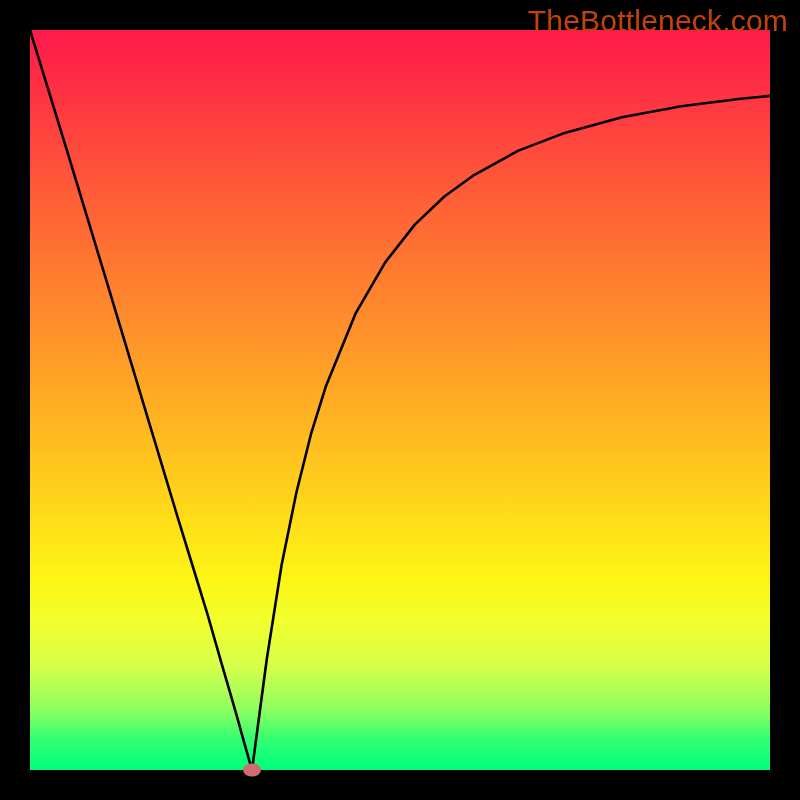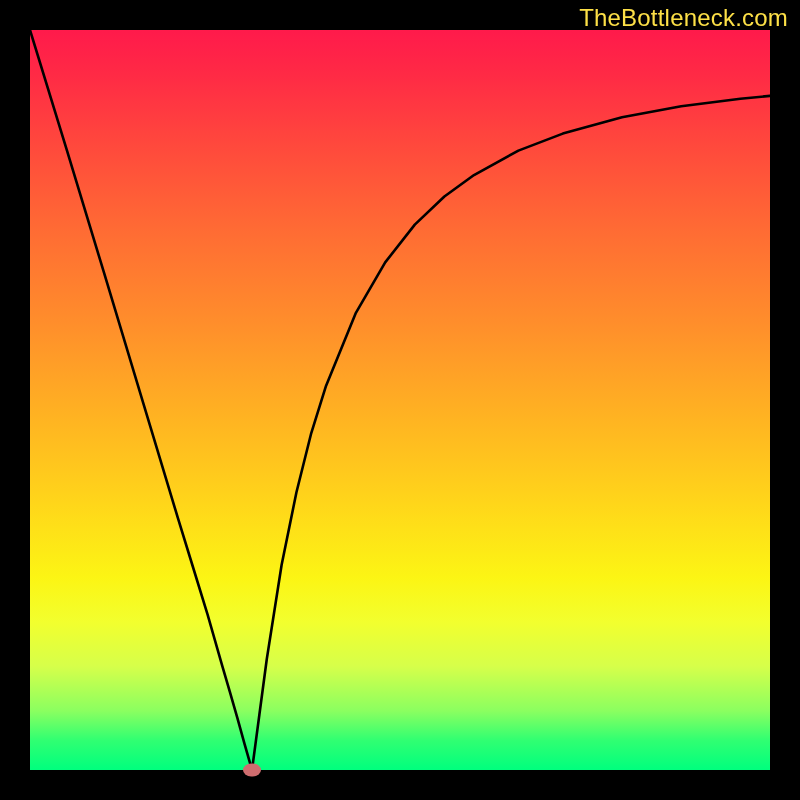--- a/index.html
+++ b/index.html
@@ -43,22 +43,22 @@
     position: absolute;
     left: 0;
     top: 0;
     width: 740px;
     height: 740px;
   }
   .watermark {
     position: absolute;
     top: 4px;
     right: 12px;
-    color: #fde047;
-    font-size: 24px;
+    color: #c2410c;
+    font-size: 30px;
     letter-spacing: 0.2px;
     user-select: none;
   }
   .marker {
     position: absolute;
     width: 18px;
     height: 13px;
     background: #cf6d6f;
     border-radius: 50% / 55%;
     transform: translate(-50%, -50%);

